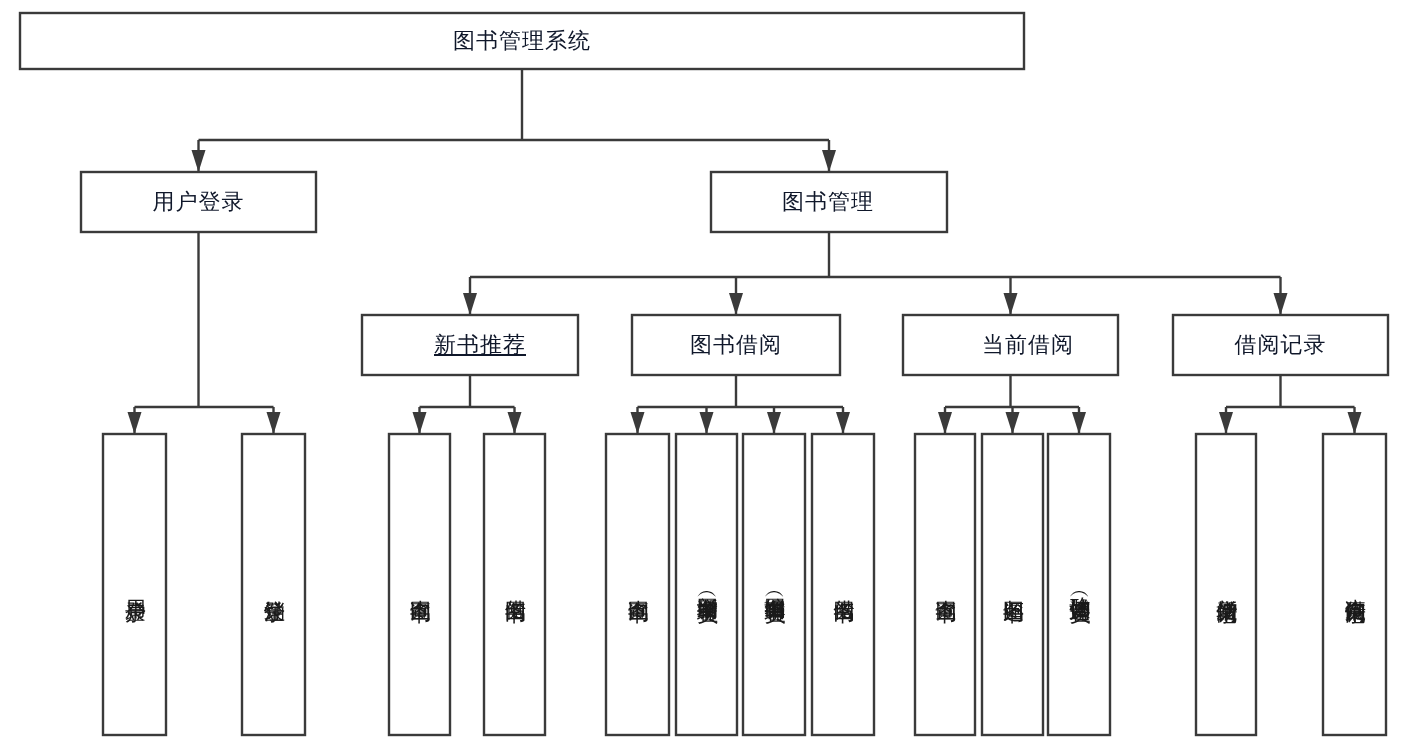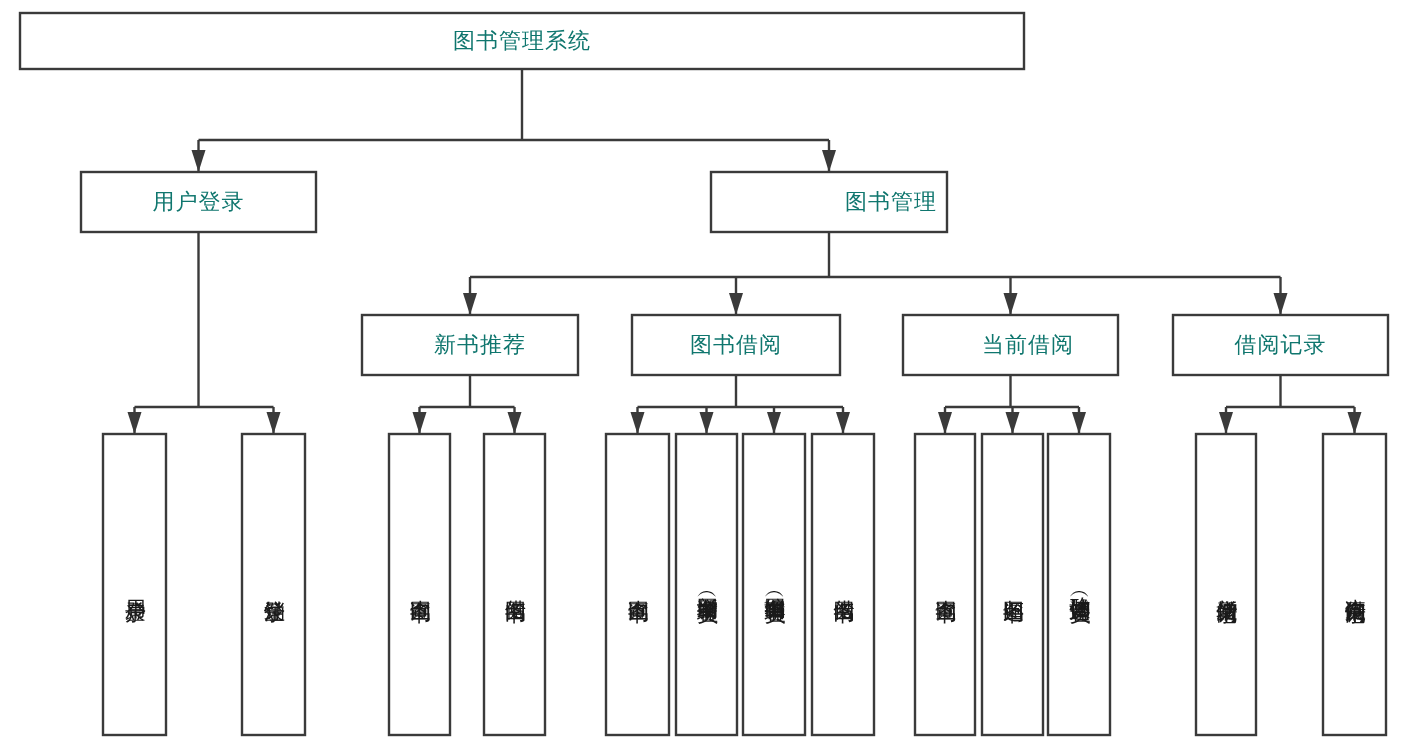--- a/index.html
+++ b/index.html
@@ -53,21 +53,21 @@
     color: #1a1a1a;
     letter-spacing: 1px;
     text-align: center;
     white-space: nowrap;
     pointer-events: none;
   }
   .hlabel {
     position: absolute;
     font-family: "DejaVu Sans", "Liberation Sans", sans-serif;
     font-size: 22px;
-    color: #0f766e;
+    color: #0f172a;
     letter-spacing: 1px;
     white-space: nowrap;
     display: flex;
     align-items: center;
     justify-content: center;
     pointer-events: none;
     border-radius: 21px;
   }
   .box-hit {
     position: absolute;
@@ -164,22 +164,22 @@
         <rect x="982" y="434" width="61" height="301" class="node-rect"></rect>
         <rect x="1048" y="434" width="62" height="301" class="node-rect"></rect>
         <rect x="1196" y="434" width="60" height="301" class="node-rect"></rect>
         <rect x="1323" y="434" width="63" height="301" class="node-rect"></rect>
       </g>
   </svg>
 
   <div id="labels">
       <div class="hlabel" style="left: 20px; top: 13px; width: 1004px; height: 56px;">图书管理系统</div>
       <div class="hlabel" style="left: 81px; top: 172px; width: 235px; height: 60px;">用户登录</div>
-      <div class="hlabel" style="left: 737px; top: 172px; width: 236px; height: 60px; padding-left: 36px;">图书管理</div>
-      <div class="hlabel" style="left: 362px; top: 315px; width: 236px; height: 60px;">新书推荐</div>
+      <div class="hlabel" style="left: 674px; top: 172px; width: 236px; height: 60px; padding-left: 36px;">图书管理</div>
+      <div class="hlabel" style="left: 362px; top: 315px; width: 236px; height: 60px; text-decoration: underline;">新书推荐</div>
       <div class="hlabel" style="left: 632px; top: 315px; width: 208px; height: 60px; text-align: right;">图书借阅</div>
       <div class="hlabel" style="left: 903px; top: 315px; width: 250px; height: 60px;">当前借阅</div>
       <div class="hlabel" style="left: 1173px; top: 315px; width: 215px; height: 60px; text-align: center;">借阅记录</div>
       <div class="vlabel" style="left: 103px; top: 440px; width: 63px; height: 289px; display: flex; align-items: center; justify-content: center;">用户登录</div>
       <div class="vlabel" style="left: 242px; top: 440px; width: 63px; height: 289px; display: flex; align-items: center; justify-content: center;">注销登录</div>
       <div class="vlabel" style="left: 389px; top: 440px; width: 61px; height: 289px; display: flex; align-items: center; justify-content: center;">查询图书</div>
       <div class="vlabel" style="left: 484px; top: 440px; width: 61px; height: 289px; display: flex; align-items: center; justify-content: center;">借阅图书</div>
       <div class="vlabel" style="left: 606px; top: 440px; width: 63px; height: 289px; display: flex; align-items: center; justify-content: center;">查询图书</div>
       <div class="vlabel" style="left: 676px; top: 440px; width: 61px; height: 289px; display: flex; align-items: center; justify-content: center;">新增图书（管理员）</div>
       <div class="vlabel" style="left: 743px; top: 440px; width: 62px; height: 289px; display: flex; align-items: center; justify-content: center;">编辑图书（管理员）</div>

